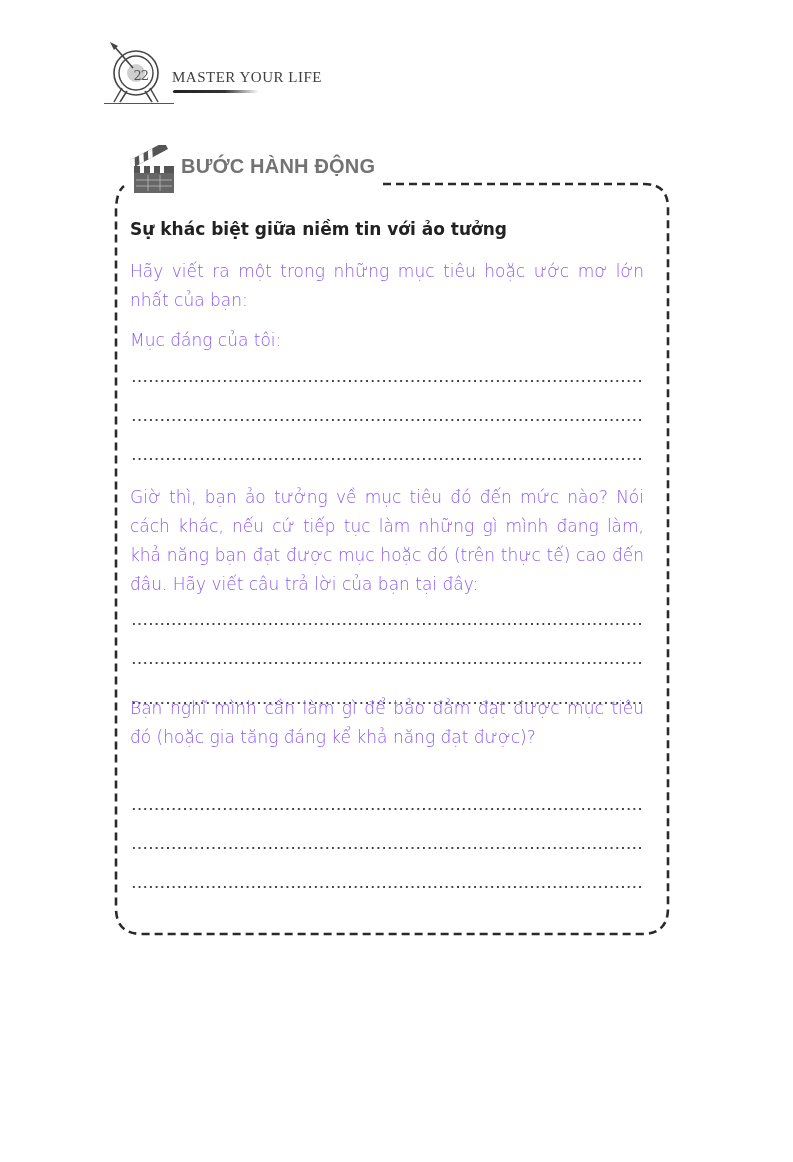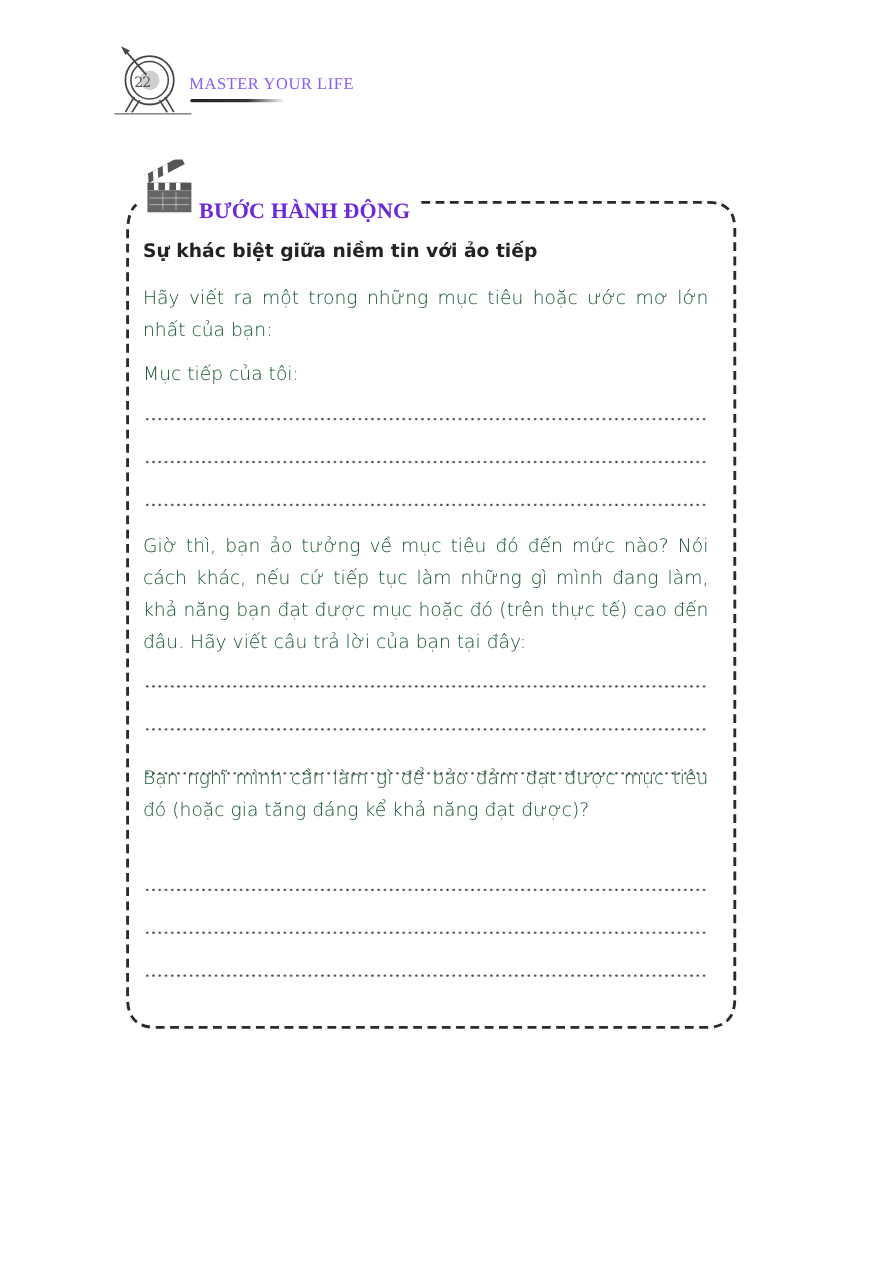--- a/index.html
+++ b/index.html
@@ -3,51 +3,51 @@
   <meta charset="utf-8">
   <style>
     html, body { margin: 0; padding: 0; background: #ffffff; }
     body {
       width: 793px; height: 1162px; position: relative; overflow: hidden;
       font-family: "DejaVu Sans", sans-serif; color: #2b2b2b;
     }
     .header { position: absolute; left: 100px; top: 40px; width: 240px; height: 70px; }
     .target-icon { position: absolute; left: 0; top: 0; width: 78px; height: 66px; }
     .page-number {
-      position: absolute; left: 22px; top: 28px; width: 26px; text-align: left;
+      position: absolute; left: 22px; top: 28px; width: 26px; text-align: right;
       font-family: "DejaVu Serif", serif; font-size: 13px; color: #555;
       letter-spacing: -1px;
     }
     .book-title {
       position: absolute; left: 72px; top: 29px;
       font-family: "Liberation Serif", serif; font-size: 15px; letter-spacing: 0.5px;
-      color: #8b5cf6;
+      color: #404040;
     }
     .title-underline {
       position: absolute; left: 73px; top: 50px; width: 86px; height: 3px;
       background: linear-gradient(to right, #222 0%, #333 60%, rgba(60,60,60,0) 100%);
       border-radius: 2px;
     }
     .header-rule { position: absolute; left: 4px; top: 63px; width: 70px; height: 1px; background: #555; }
 
     .box-svg { position: absolute; left: 0; top: 0; }
     .clapper { position: absolute; left: 128px; top: 145px; width: 52px; height: 52px; }
     .section-heading {
-      position: absolute; left: 181px; top: 181px;
-      font-family: Liberation Serif, serif; font-weight: bold; font-size: 20px;
-      color: #6d28d9; letter-spacing: 0.2px;
+      position: absolute; left: 181px; top: 155px;
+      font-family: Liberation Sans, sans-serif; font-weight: bold; font-size: 20px;
+      color: #737373; letter-spacing: 0.2px;
     }
     .subheading {
       position: absolute; left: 130px; top: 219px;
       font-weight: bold; font-size: 17px; color: #222;
     }
     .para {
       position: absolute; left: 130px; width: 514px;
       font-family: "DejaVu Sans", sans-serif; font-size: 17px; line-height: 29px;
-      color: #14532d; text-align: justify; font-weight: 300;
+      color: #8b5cf6; text-align: justify; font-weight: 300;
     }
     .dotline {
       position: absolute; left: 131px; width: 512px; height: 2px;
       background-image: radial-gradient(circle, #444 0.9px, transparent 1.2px);
       background-size: 5.7px 2px; background-repeat: repeat-x;
     }
   </style>
 </head>
 <body>
 
@@ -86,24 +86,24 @@
   <rect x="32" y="21" width="4" height="7" fill="#fff"></rect>
   <rect x="6" y="28" width="40" height="20" fill="#666"></rect>
   <line x1="8" y1="35" x2="44" y2="35" stroke="#bbb" stroke-width="0.8"></line>
   <line x1="8" y1="41" x2="44" y2="41" stroke="#bbb" stroke-width="0.8"></line>
   <line x1="20" y1="30" x2="20" y2="46" stroke="#bbb" stroke-width="0.8"></line>
   <line x1="32" y1="30" x2="32" y2="46" stroke="#bbb" stroke-width="0.8"></line>
 </svg>
 
 <div class="section-heading">BƯỚC HÀNH ĐỘNG</div>
 
-<div class="subheading">Sự khác biệt giữa niềm tin với ảo tiếp</div>
+<div class="subheading">Sự khác biệt giữa niềm tin với ảo tưởng</div>
 
 <div class="para" style="top:257px;">Hãy viết ra một trong những mục tiêu hoặc ước mơ lớn nhất của bạn:</div>
-<div class="para" style="top:326px;">Mục tiếp của tôi:</div>
+<div class="para" style="top:326px;">Mục đáng của tôi:</div>
 <div class="dotline" style="top:380px;"></div>
 <div class="dotline" style="top:419px;"></div>
 <div class="dotline" style="top:458px;"></div>
 
 <div class="para" style="top:483px;">Giờ thì, bạn ảo tưởng về mục tiêu đó đến mức nào? Nói cách khác, nếu cứ tiếp tục làm những gì mình đang làm, khả năng bạn đạt được mục hoặc đó (trên thực tế) cao đến đâu. Hãy viết câu trả lời của bạn tại đây:</div>
 <div class="dotline" style="top:623px;"></div>
 <div class="dotline" style="top:662px;"></div>
 <div class="dotline" style="top:702px;"></div>
 
 <div class="para" style="top:694px;">Bạn nghĩ mình cần làm gì để bảo đảm đạt được mục tiêu đó (hoặc gia tăng đáng kể khả năng đạt được)?</div>

